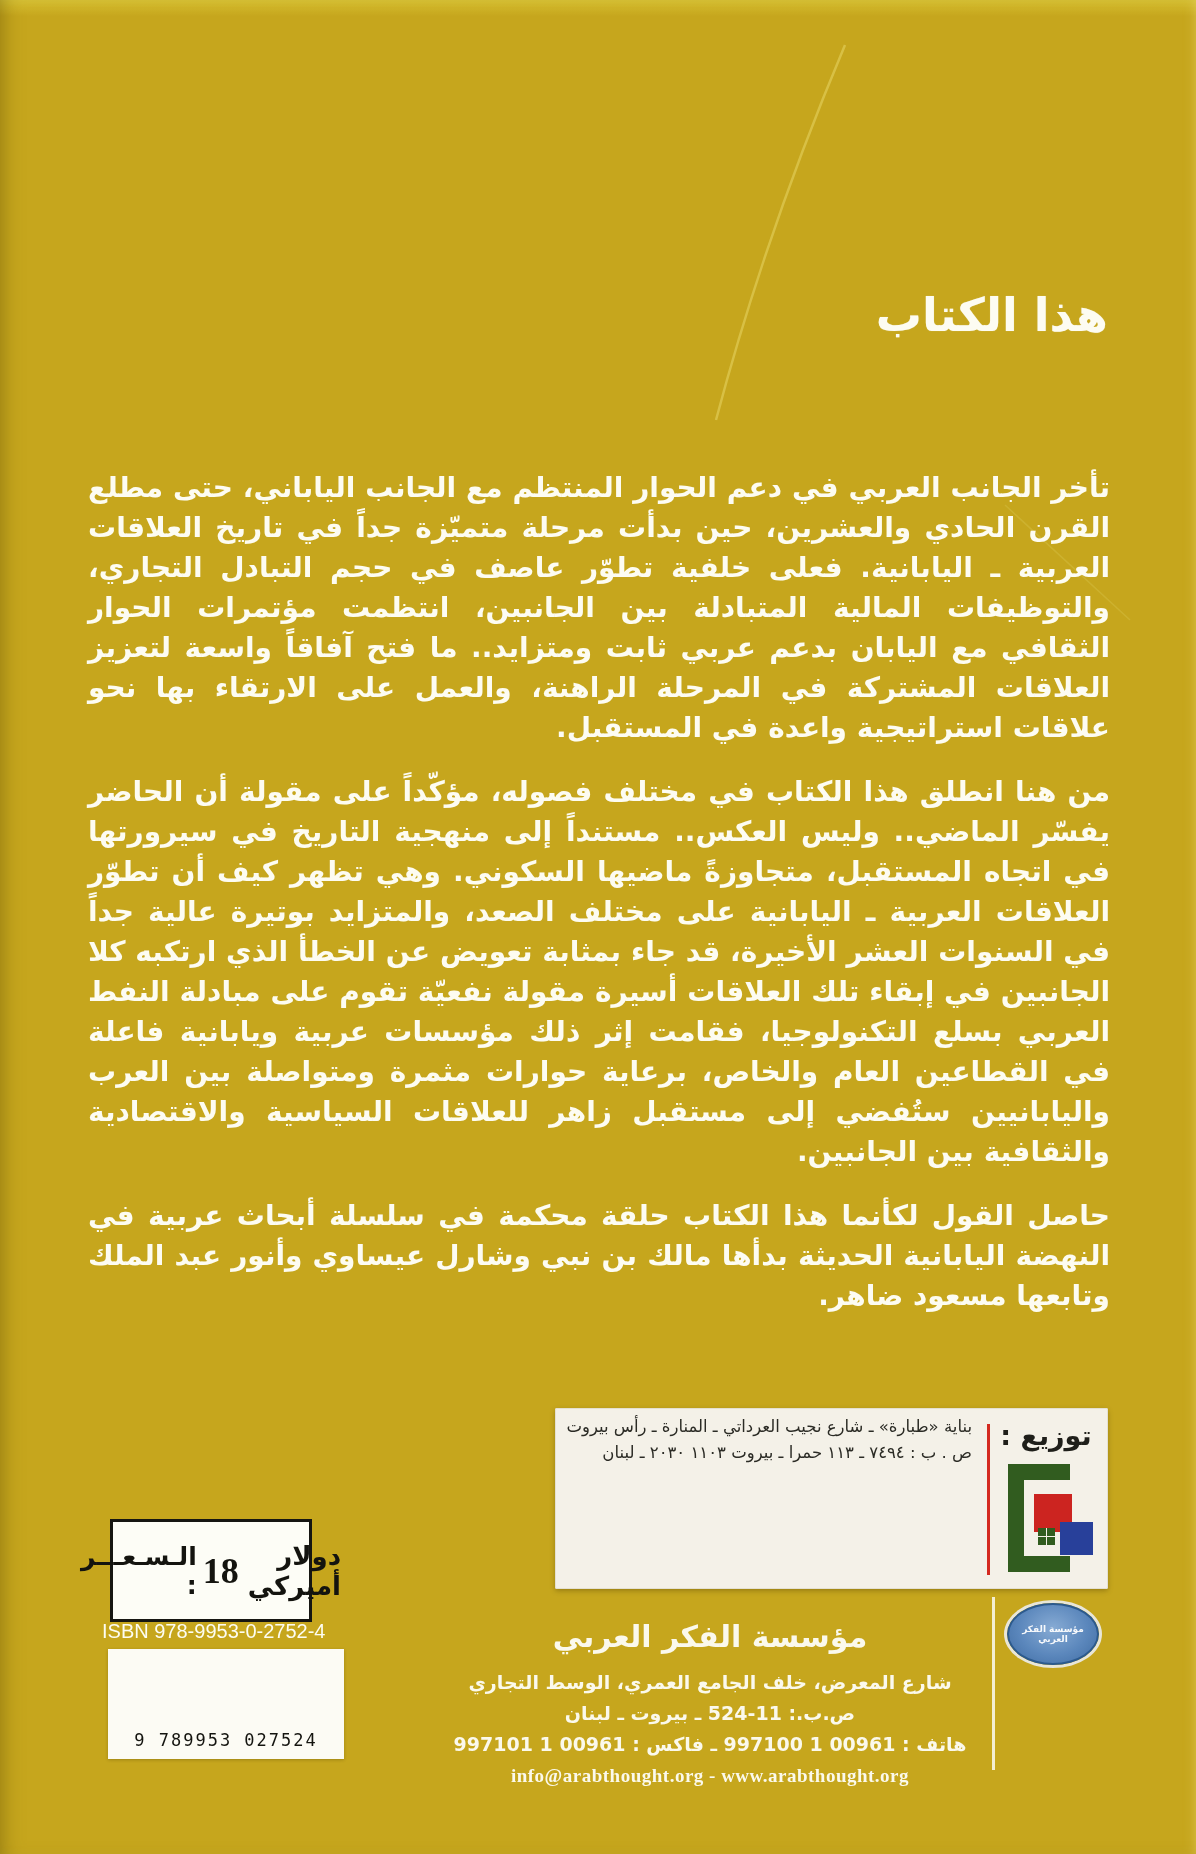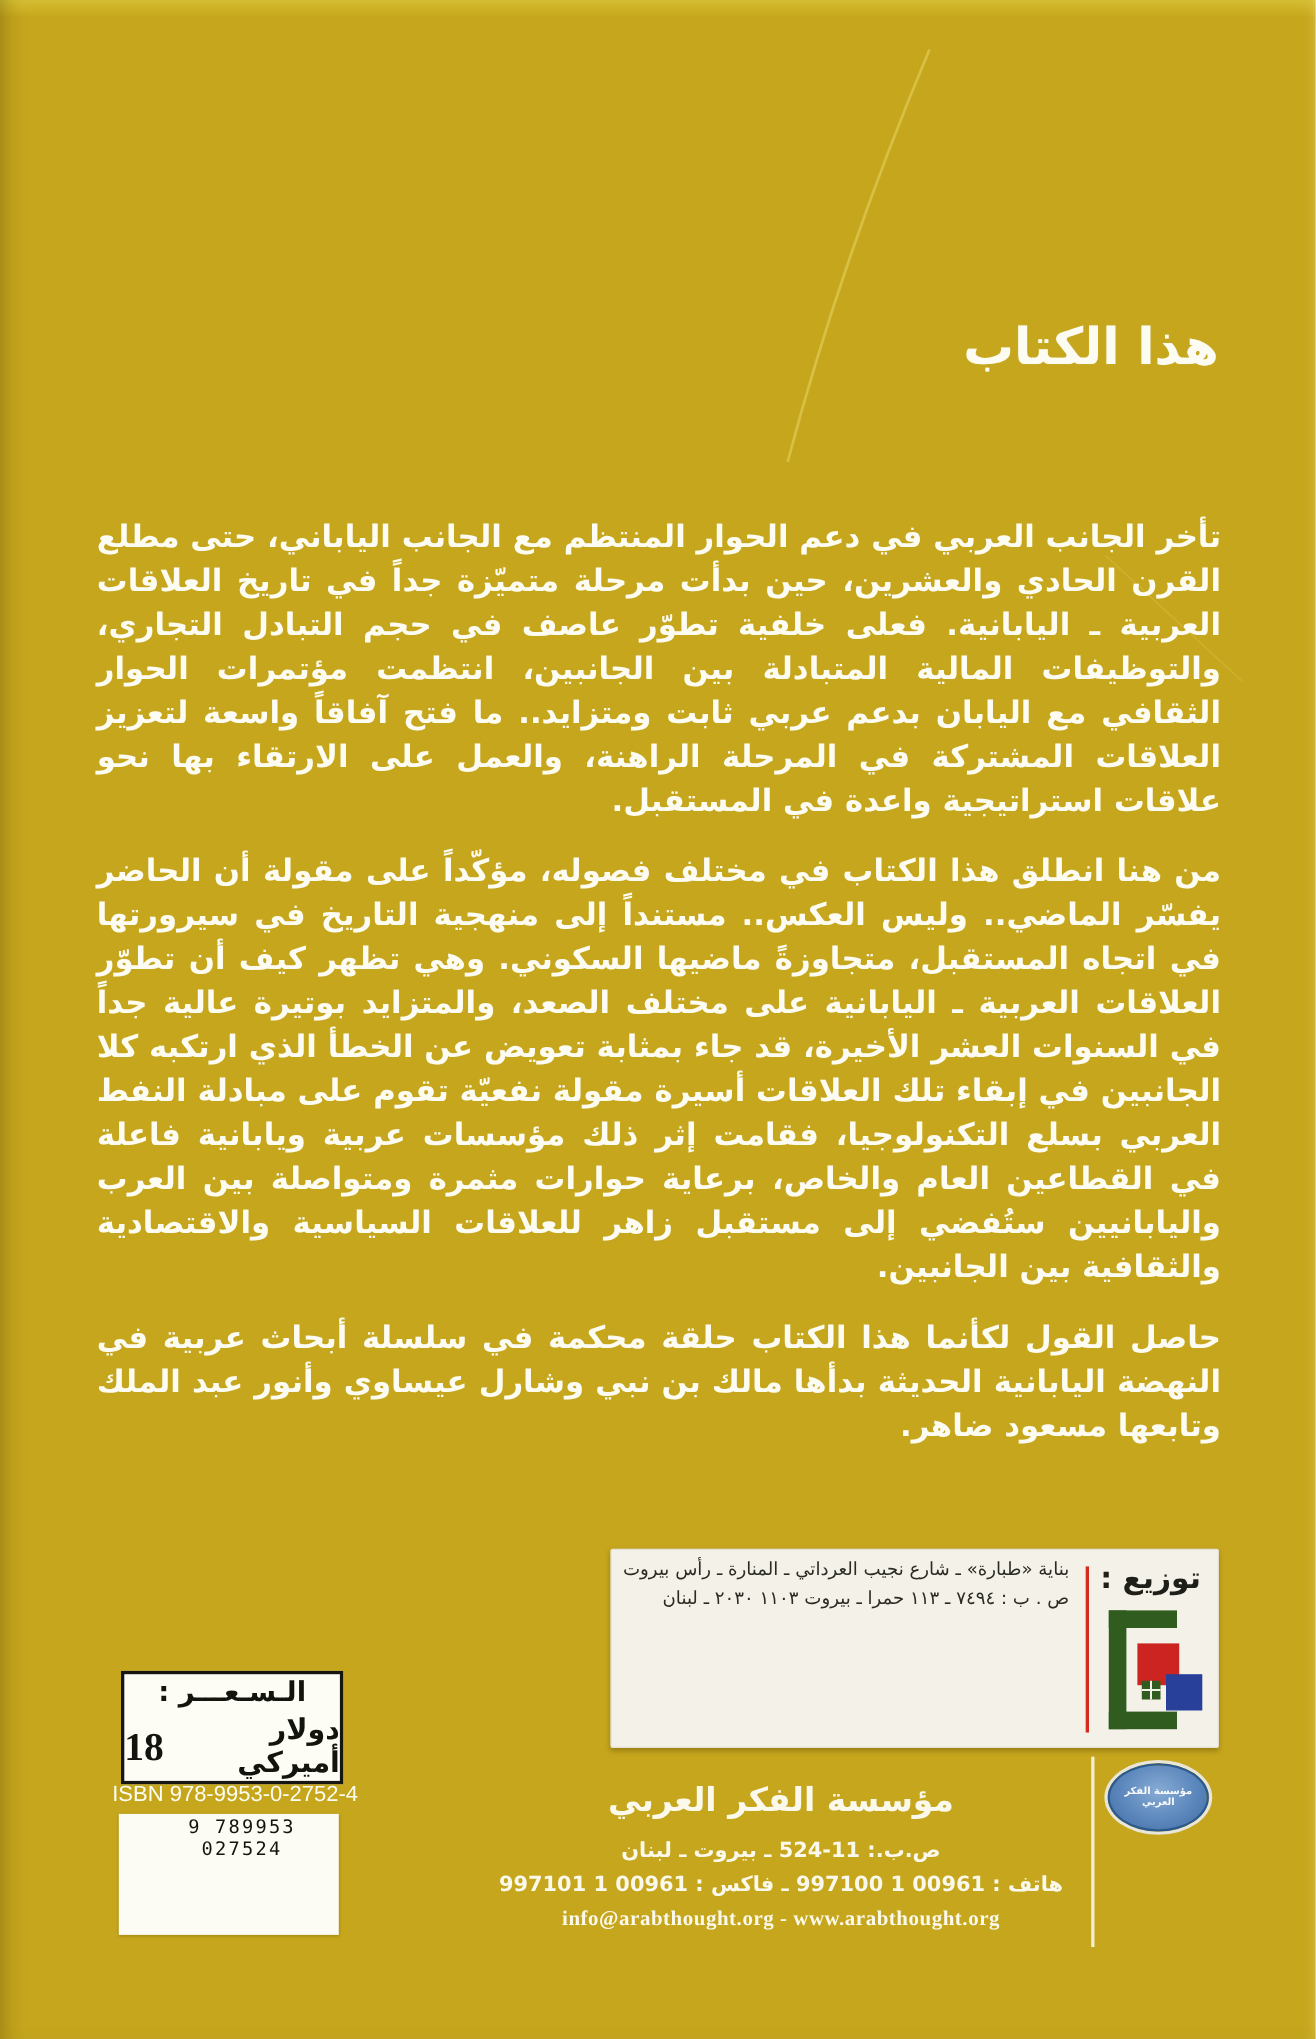--- a/index.html
+++ b/index.html
@@ -61,36 +61,36 @@
   .maaref-en{font-family:"Liberation Serif",serif;font-size:26px;color:#1d1d18;margin-right:10px;}
   .maaref-line{
     font-size:16.5px;line-height:26px;color:#2b2b25;text-align:right;white-space:nowrap;
   }
   .maaref-line .latin{font-family:"Liberation Mono",monospace;font-size:16px;letter-spacing:.5px;}
 
   
   .price-box{
     position:absolute;left:110px;top:1519px;width:196px;height:97px;
     background:#fdfdf6;border:3px solid #161612;
-    display:flex;flex-direction:column;justify-content:center;align-items:center;gap:6px;
+    display:flex;flex-direction:row;justify-content:center;align-items:center;gap:6px;
   }
   .price-label{direction:rtl;font-size:25px;font-weight:bold;color:#14140f;letter-spacing:1px;}
   .price-value{direction:ltr;display:flex;align-items:center;gap:9px;color:#14140f;}
   .price-amount{font-family:"Liberation Serif",serif;font-size:36px;font-weight:bold;line-height:30px;}
   .price-currency{font-size:26px;font-weight:bold;direction:rtl;}
 
   
   .isbn-label{
     position:absolute;left:102px;top:1620px;width:215px;
     color:#fdfdf2;font-family:"Liberation Sans",sans-serif;
     font-size:20px;font-weight:normal;letter-spacing:0;white-space:nowrap;
   }
   .barcode{
-    position:absolute;left:108px;top:1649px;width:200px;height:110px;
-    background:#fcfbf4;display:flex;flex-direction:row;align-items:flex-start;
+    position:absolute;left:108px;top:1649px;width:236px;height:110px;
+    background:#fcfbf4;display:flex;flex-direction:column;align-items:center;
     box-shadow:0 1px 3px rgba(70,55,0,.3);
   }
   .barcode-bars{
     margin:7px 12px 0;height:72px;
     background:repeating-linear-gradient(90deg,
       #15150f 0 2px,#fcfbf4 2px 4px,
       #15150f 4px 7px,#fcfbf4 7px 9px,
       #15150f 9px 10px,#fcfbf4 10px 13px,
       #15150f 13px 15px,#fcfbf4 15px 16px,
       #15150f 16px 20px,#fcfbf4 20px 23px);
@@ -165,20 +165,21 @@
 
   <div class="isbn-label">ISBN 978-9953-0-2752-4</div>
 
   <div class="barcode">
     <div class="barcode-bars"></div>
     <div class="barcode-digits">9 789953 027524</div>
   </div>
 
   <div class="footer">
     <div class="footer-name">مؤسسة الفكر العربي</div>
+    <div class="footer-line">شارع المعرض، خلف الجامع العمري، الوسط التجاري</div>
     <div class="footer-line">ص.ب.: 11-524 ـ بيروت ـ لبنان</div>
     <div class="footer-line">هاتف : 00961 1 997100 ـ فاكس : 00961 1 997101</div>
     <div class="footer-line latin">info@arabthought.org - www.arabthought.org</div>
   </div>
 
   <div class="v-line"></div>
 
   <div class="seal">
     <div class="seal-text">مؤسسة الفكر العربي</div>
   </div>

